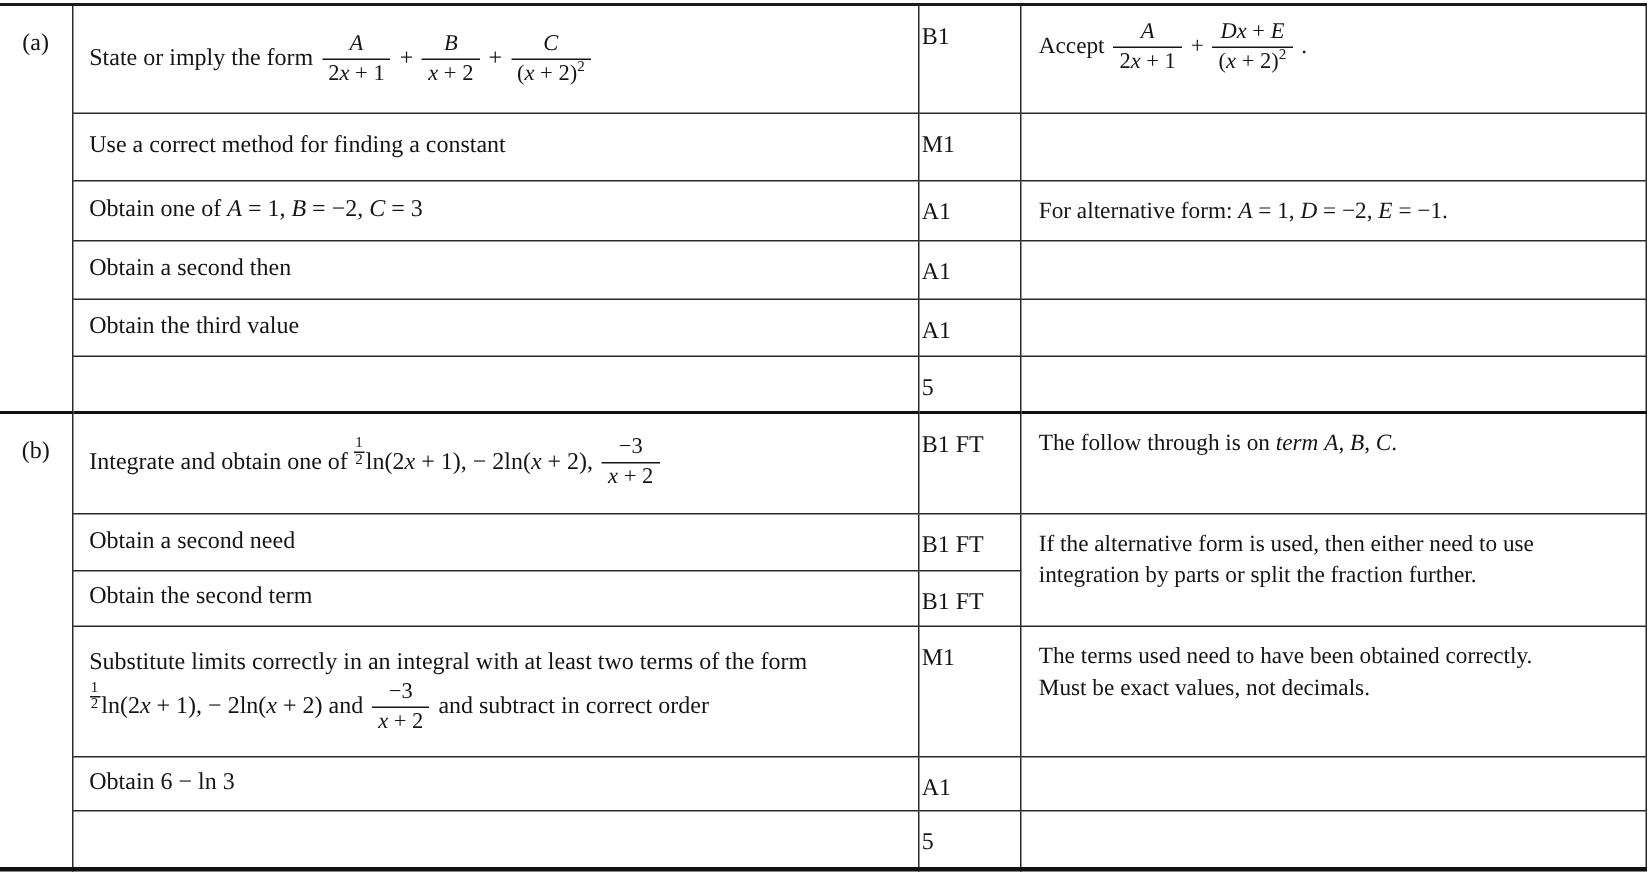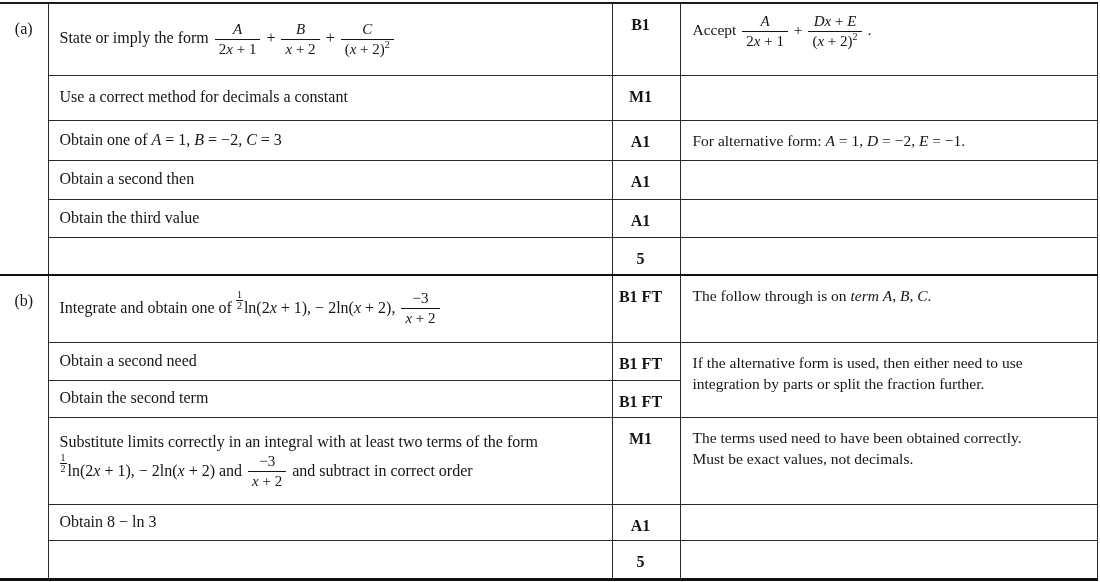--- a/index.html
+++ b/index.html
@@ -20,22 +20,22 @@
     overflow:hidden;background:#ffffff;
   }
   td.label{
     border-left:none;text-align:center;vertical-align:top;
     padding-top:14px;font-size:16px;
   }
   td.desc{
     vertical-align:middle;padding:4px 6px 4px 11px;
   }
   td.mark{
-    text-align:center;vertical-align:top;
-    padding:10px 13px 2px 2px;font-weight:bold;white-space:nowrap;
+    text-align:left;vertical-align:top;
+    padding:10px 13px 2px 2px;font-weight:normal;white-space:nowrap;
   }
   td.comment{
     vertical-align:top;padding:9px 10px 4px 12px;font-size:15.5px;
   }
   tr.section-start td{border-top:2px solid #111111;}
   .frac{
     display:inline-block;vertical-align:middle;text-align:center;
     margin:0 2px;font-size:15px;line-height:1.15;
   }
   .frac .fnum{display:block;padding:0 4px 1px;border-bottom:1px solid #151515;}
@@ -60,21 +60,21 @@
   </colgroup>
 
   <tbody>
       <tr style="height:72px">
     <td class="label" rowspan="6">(a)</td>
     <td class="desc">State or imply the form <span class="frac"><span class="fnum"><i>A</i></span><span class="fden">2<i>x</i> + 1</span></span> + <span class="frac"><span class="fnum"><i>B</i></span><span class="fden"><i>x</i> + 2</span></span> + <span class="frac"><span class="fnum"><i>C</i></span><span class="fden">(<i>x</i> + 2)<sup>2</sup></span></span></td>
     <td class="mark">B1</td>
     <td class="comment">Accept <span class="frac"><span class="fnum"><i>A</i></span><span class="fden">2<i>x</i> + 1</span></span> + <span class="frac"><span class="fnum"><i>Dx</i> + <i>E</i></span><span class="fden">(<i>x</i> + 2)<sup>2</sup></span></span> .</td>
   </tr>
   <tr style="height:45px">
-    <td class="desc">Use a correct method for decimals a constant</td>
+    <td class="desc">Use a correct method for finding a constant</td>
     <td class="mark">M1</td>
     <td class="comment"></td>
   </tr>
   <tr style="height:40px">
     <td class="desc">Obtain one of <i>A</i> = 1, <i>B</i> = −2, <i>C</i> = 3</td>
     <td class="mark">A1</td>
     <td class="comment">For alternative form: <i>A</i> = 1, <i>D</i> = −2, <i>E</i> = −1.</td>
   </tr>
   <tr style="height:39px">
     <td class="desc">Obtain a second then</td>
@@ -106,21 +106,21 @@
   <tr style="height:37px">
     <td class="desc">Obtain the second term</td>
     <td class="mark">B1 FT</td>
   </tr>
   <tr style="height:87px">
     <td class="desc">Substitute limits correctly in an integral with at least two terms of the form<br><span class="frac small"><span class="fnum">1</span><span class="fden">2</span></span>ln(2<i>x</i> + 1), − 2ln(<i>x</i> + 2) and <span class="frac"><span class="fnum">−3</span><span class="fden"><i>x</i> + 2</span></span> and subtract in correct order</td>
     <td class="mark">M1</td>
     <td class="comment">The terms used need to have been obtained correctly.<br>Must be exact values, not decimals.</td>
   </tr>
   <tr style="height:36px">
-    <td class="desc">Obtain 8 − ln 3</td>
+    <td class="desc">Obtain 6 − ln 3</td>
     <td class="mark">A1</td>
     <td class="comment"></td>
   </tr>
   <tr style="height:39px">
     <td class="desc"></td>
     <td class="mark">5</td>
     <td class="comment"></td>
   </tr>
 </tbody>
   </table>

